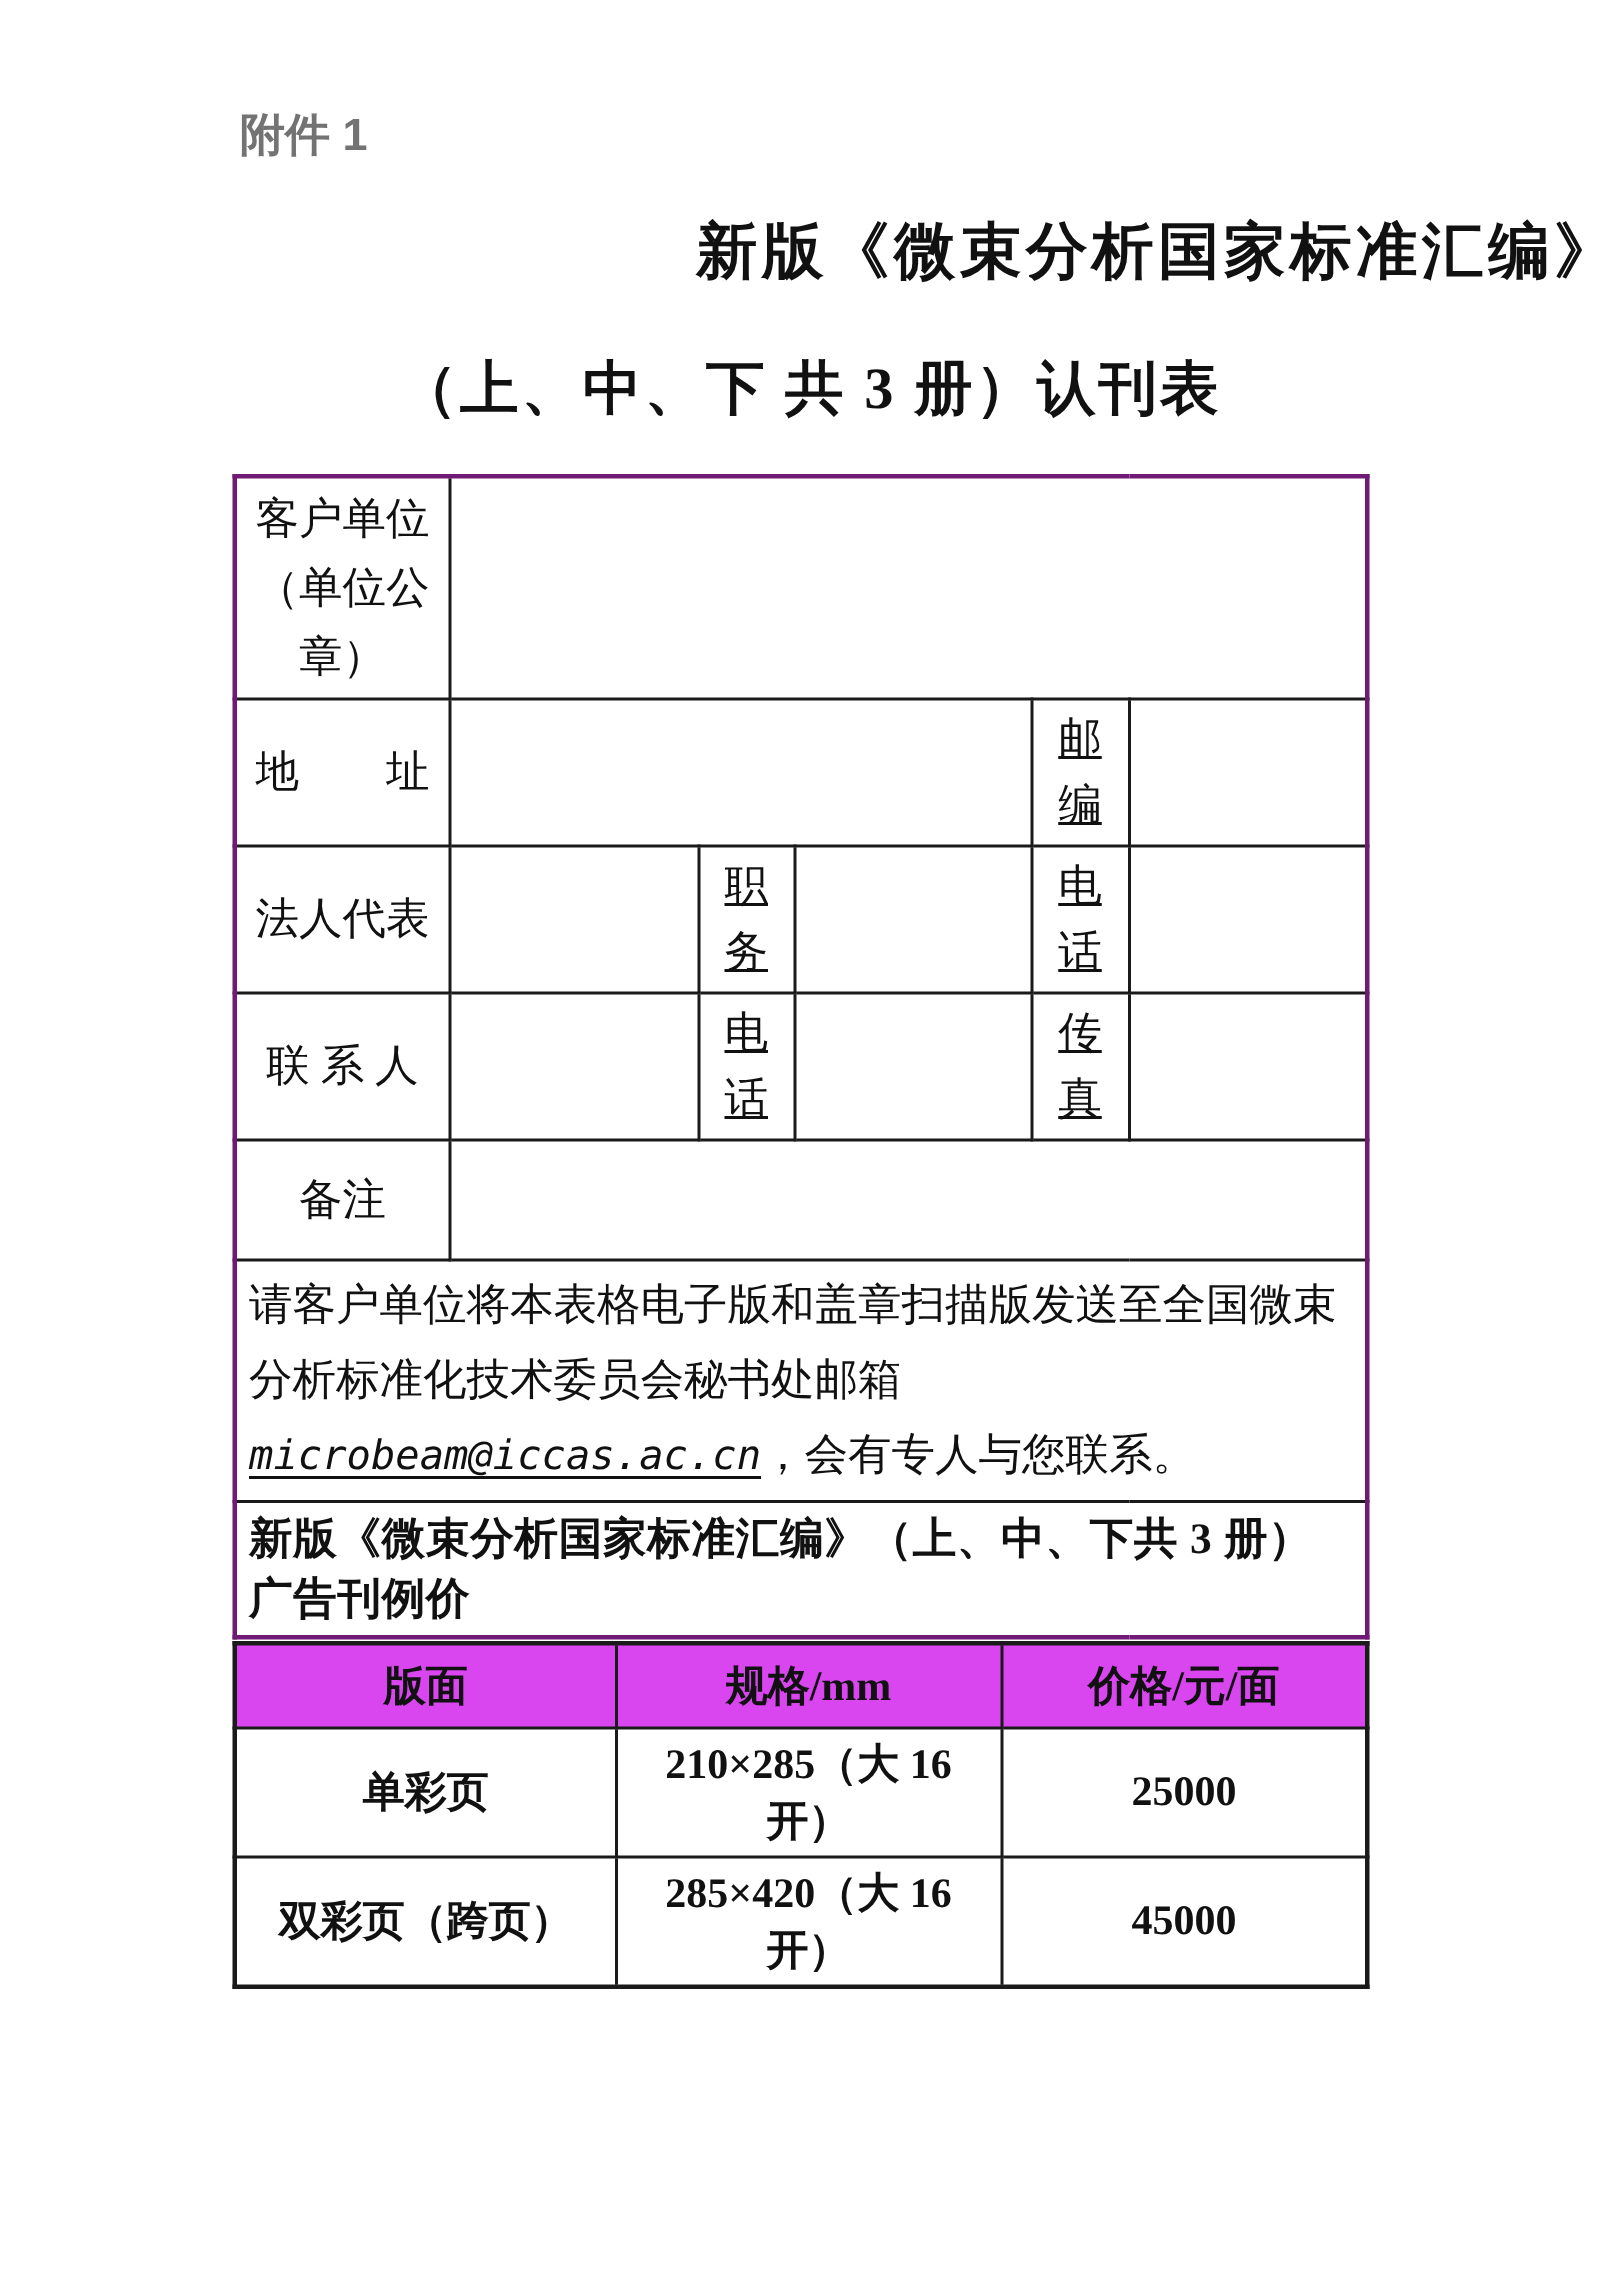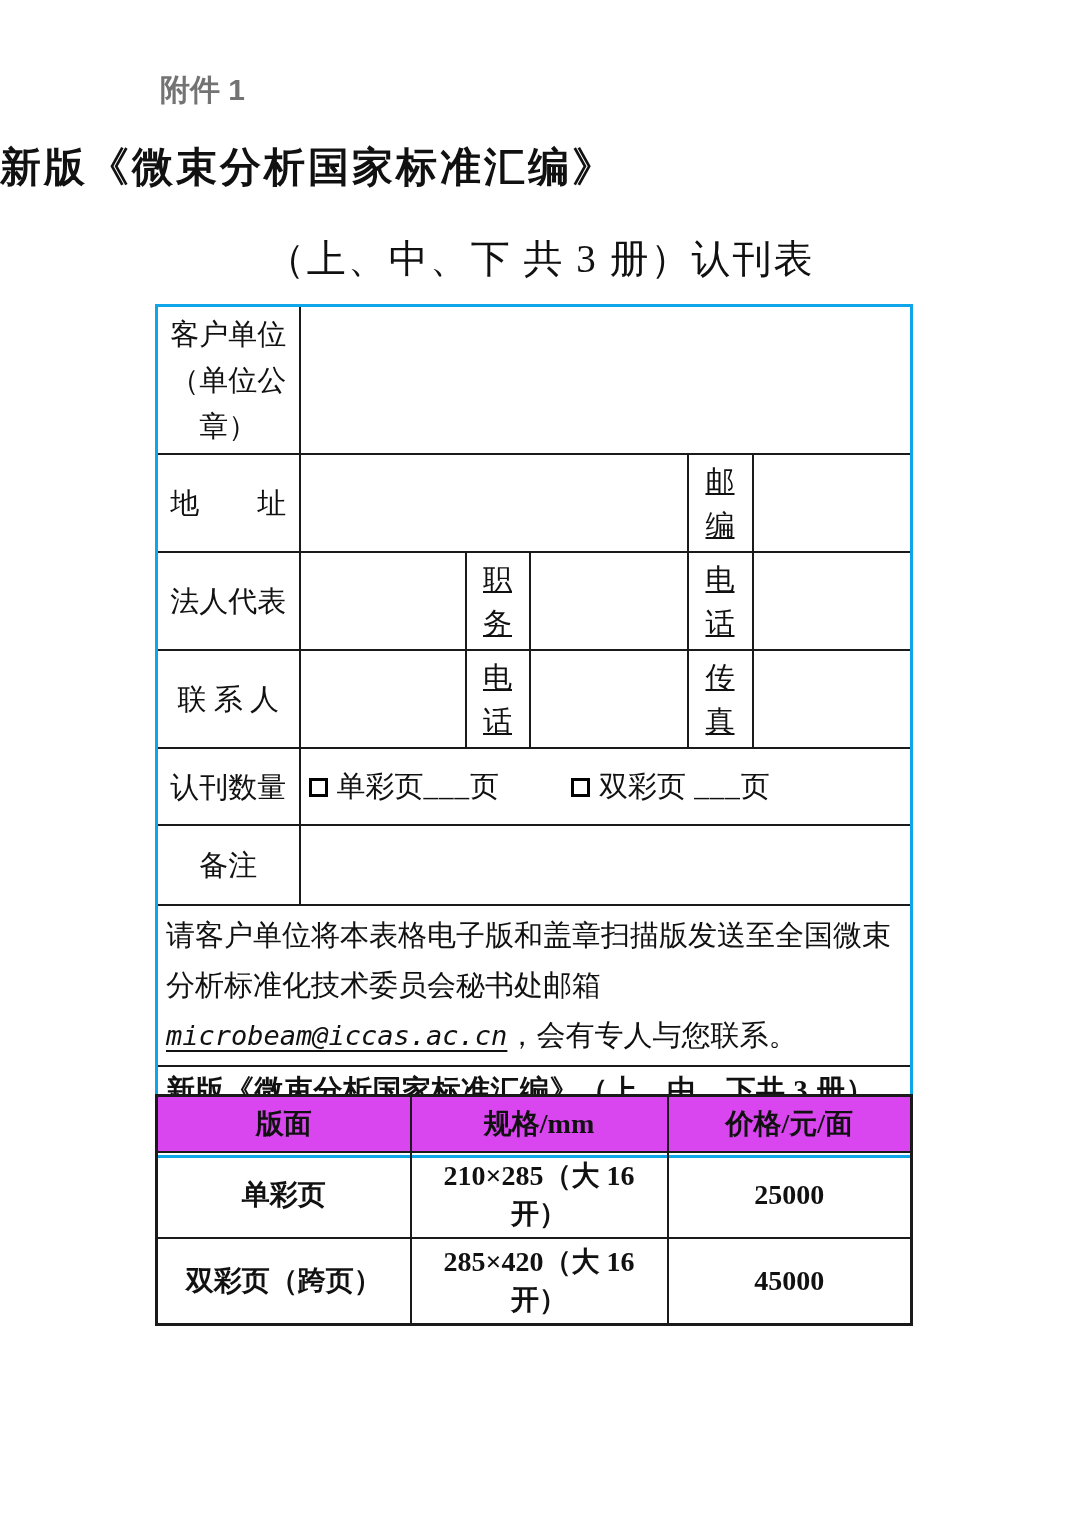--- a/index.html
+++ b/index.html
@@ -18,41 +18,41 @@
     left: 160px; top: 70px;
     font-family: "Liberation Sans", "DejaVu Sans", sans-serif;
     font-size: 30px;
     font-weight: 600;
     color: #737373;
   }
   .title1 {
     position: absolute;
     left: 0; right: 0; top: 140px;
     margin: 0;
-    text-align: left;
+    text-align: right;
     font-size: 41px;
     font-weight: bold;
     letter-spacing: 3px;
   }
   .title2 {
     position: absolute;
     left: 0; right: 0; top: 232px;
     margin: 0;
     text-align: center;
     font-size: 39px;
-    font-weight: normal;
+    font-weight: bold;
     letter-spacing: 2px;
   }
   table.form-table {
     position: absolute;
-    left: 155px; top: 304px;
+    left: 155px; top: 316px;
     width: 755px;
     border-collapse: collapse;
     table-layout: fixed;
-    border: 3px solid #0ea5e9;
+    border: 3px solid #701a75;
   }
   table.form-table td {
     border: 2px solid #1a1a1a;
     font-size: 29px;
     padding: 4px 8px;
     vertical-align: middle;
   }
   td.lbl { text-align: center; line-height: 46px; }
   td.vlbl { text-align: center; line-height: 44px; word-break: break-all; padding: 4px 2px; text-decoration: underline; }
   td.val { background: #ffffff; }
@@ -162,26 +162,20 @@
     </tr>
     <tr>
       <td class="lbl h4">联 系 人</td>
       <td class="val"></td>
       <td class="vlbl">电话</td>
       <td class="val"></td>
       <td class="vlbl">传真</td>
       <td class="val"></td>
     </tr>
     <tr>
-      <td class="lbl h5">认刊数量</td>
-      <td class="qty-cell" colspan="5">
-        <span class="checkbox"></span><span>单彩页</span><span class="blank">___</span><span>页</span><span class="qty-gap"></span><span class="checkbox"></span><span>双彩页</span><span class="blank"> ___</span><span>页</span>
-      </td>
-    </tr>
-    <tr>
       <td class="lbl h6">备注</td>
       <td class="val" colspan="5"></td>
     </tr>
     <tr>
       <td class="notice-cell" colspan="6"><span>请客户单位将本表格电子版和盖章扫描版发送至全国微束分析标准化技术委员会秘书处邮箱 </span><span class="email">microbeam@iccas.ac.cn</span><span>，会有专人与您联系。</span></td>
     </tr>
     <tr>
       <td class="price-heading-cell" colspan="6">新版《微束分析国家标准汇编》（上、中、下共 3 册）广告刊例价</td>
     </tr>
   </tbody>

